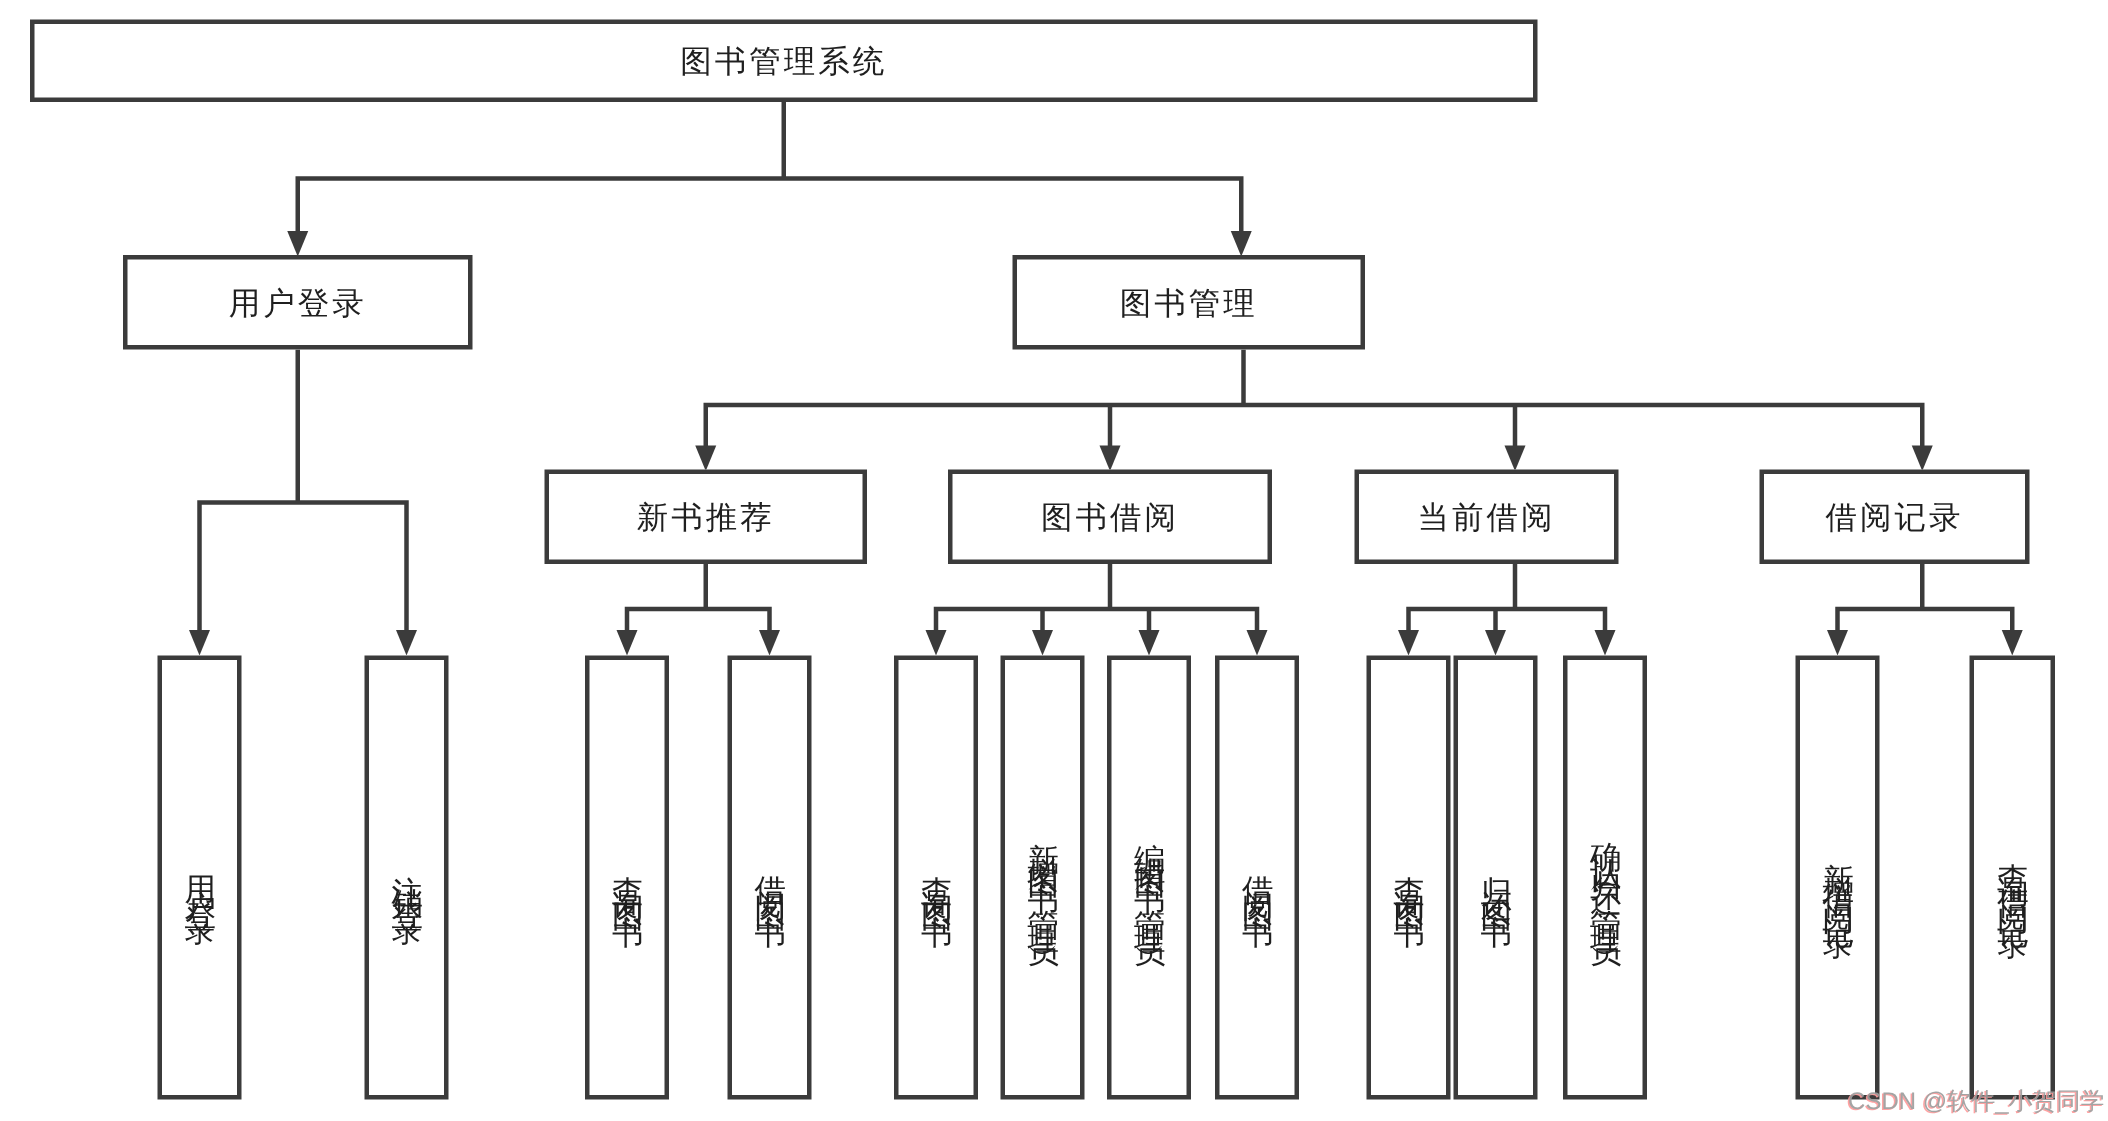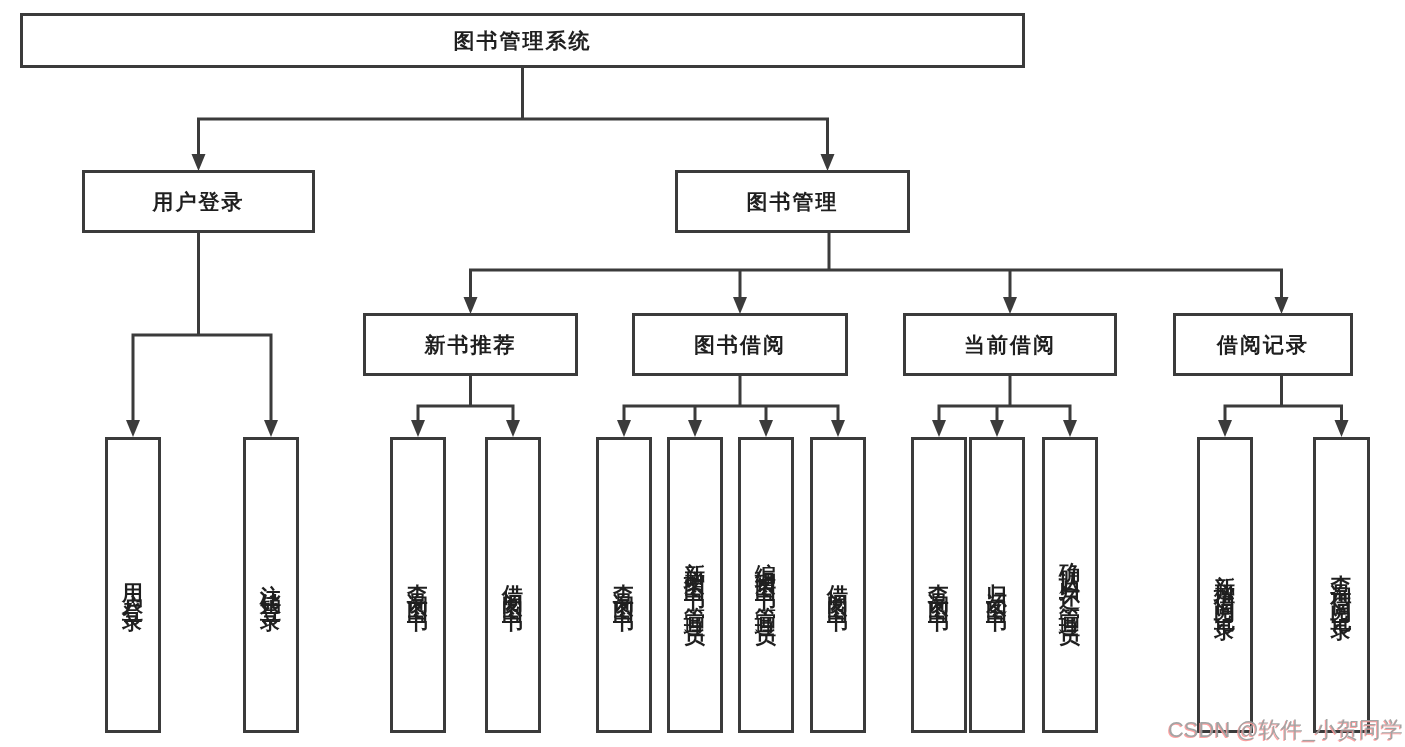--- a/index.html
+++ b/index.html
@@ -35,34 +35,33 @@
     border:3px solid var(--line);
     background:var(--box_bg);
     color:var(--text);
     display:flex;
     align-items:center;
     justify-content:center;
     font-size:21px;
     letter-spacing:2px;
     z-index:2;
     text-align:center;
-    font-weight:bold;
   }
   .leaf{
     writing-mode:vertical-rl;
     text-orientation:mixed;
     letter-spacing:9px;
     line-height:1;
     font-size:21px;
   }
   .watermark{
     position:absolute;
     right:2px;
     bottom:2px;
-    font-size:22px;
+    font-size:16px;
     color:var(--watermark);
     text-shadow:-1px 1px 0 var(--watermark_accent);
     white-space:nowrap;
     z-index:3;
     opacity:.92;
     margin-top:40px;
   }
 </style>
 </head>
 <body>
@@ -128,21 +127,21 @@
     </g>
   </svg>
 
   <div class="node" style="left:20px;top:13px;width:1005px;height:55px">图书管理系统</div>
 
   <div class="node" style="left:82px;top:170px;width:233px;height:63px">用户登录</div>
   <div class="node" style="left:675px;top:170px;width:235px;height:63px">图书管理</div>
 
   <div class="node" style="left:363px;top:313px;width:215px;height:63px">新书推荐</div>
   <div class="node" style="left:632px;top:313px;width:216px;height:63px">图书借阅</div>
-  <div class="node" style="left:903px;top:313px;width:214px;height:63px">当前借阅</div>
+  <div class="node" style="left:903px;top:313px;width:176px;height:63px">当前借阅</div>
   <div class="node" style="left:1173px;top:313px;width:180px;height:63px">借阅记录</div>
 
   <div class="node leaf" style="left:105px;top:437px;width:56px;height:296px">用户登录</div>
   <div class="node leaf" style="left:243px;top:437px;width:56px;height:296px">注销登录</div>
 
   <div class="node leaf" style="left:390px;top:437px;width:56px;height:296px">查询图书</div>
   <div class="node leaf" style="left:485px;top:437px;width:56px;height:296px">借阅图书</div>
 
   <div class="node leaf" style="left:596px;top:437px;width:56px;height:296px">查询图书</div>
   <div class="node leaf" style="left:667px;top:437px;width:56px;height:296px">新增图书（管理员）</div>

